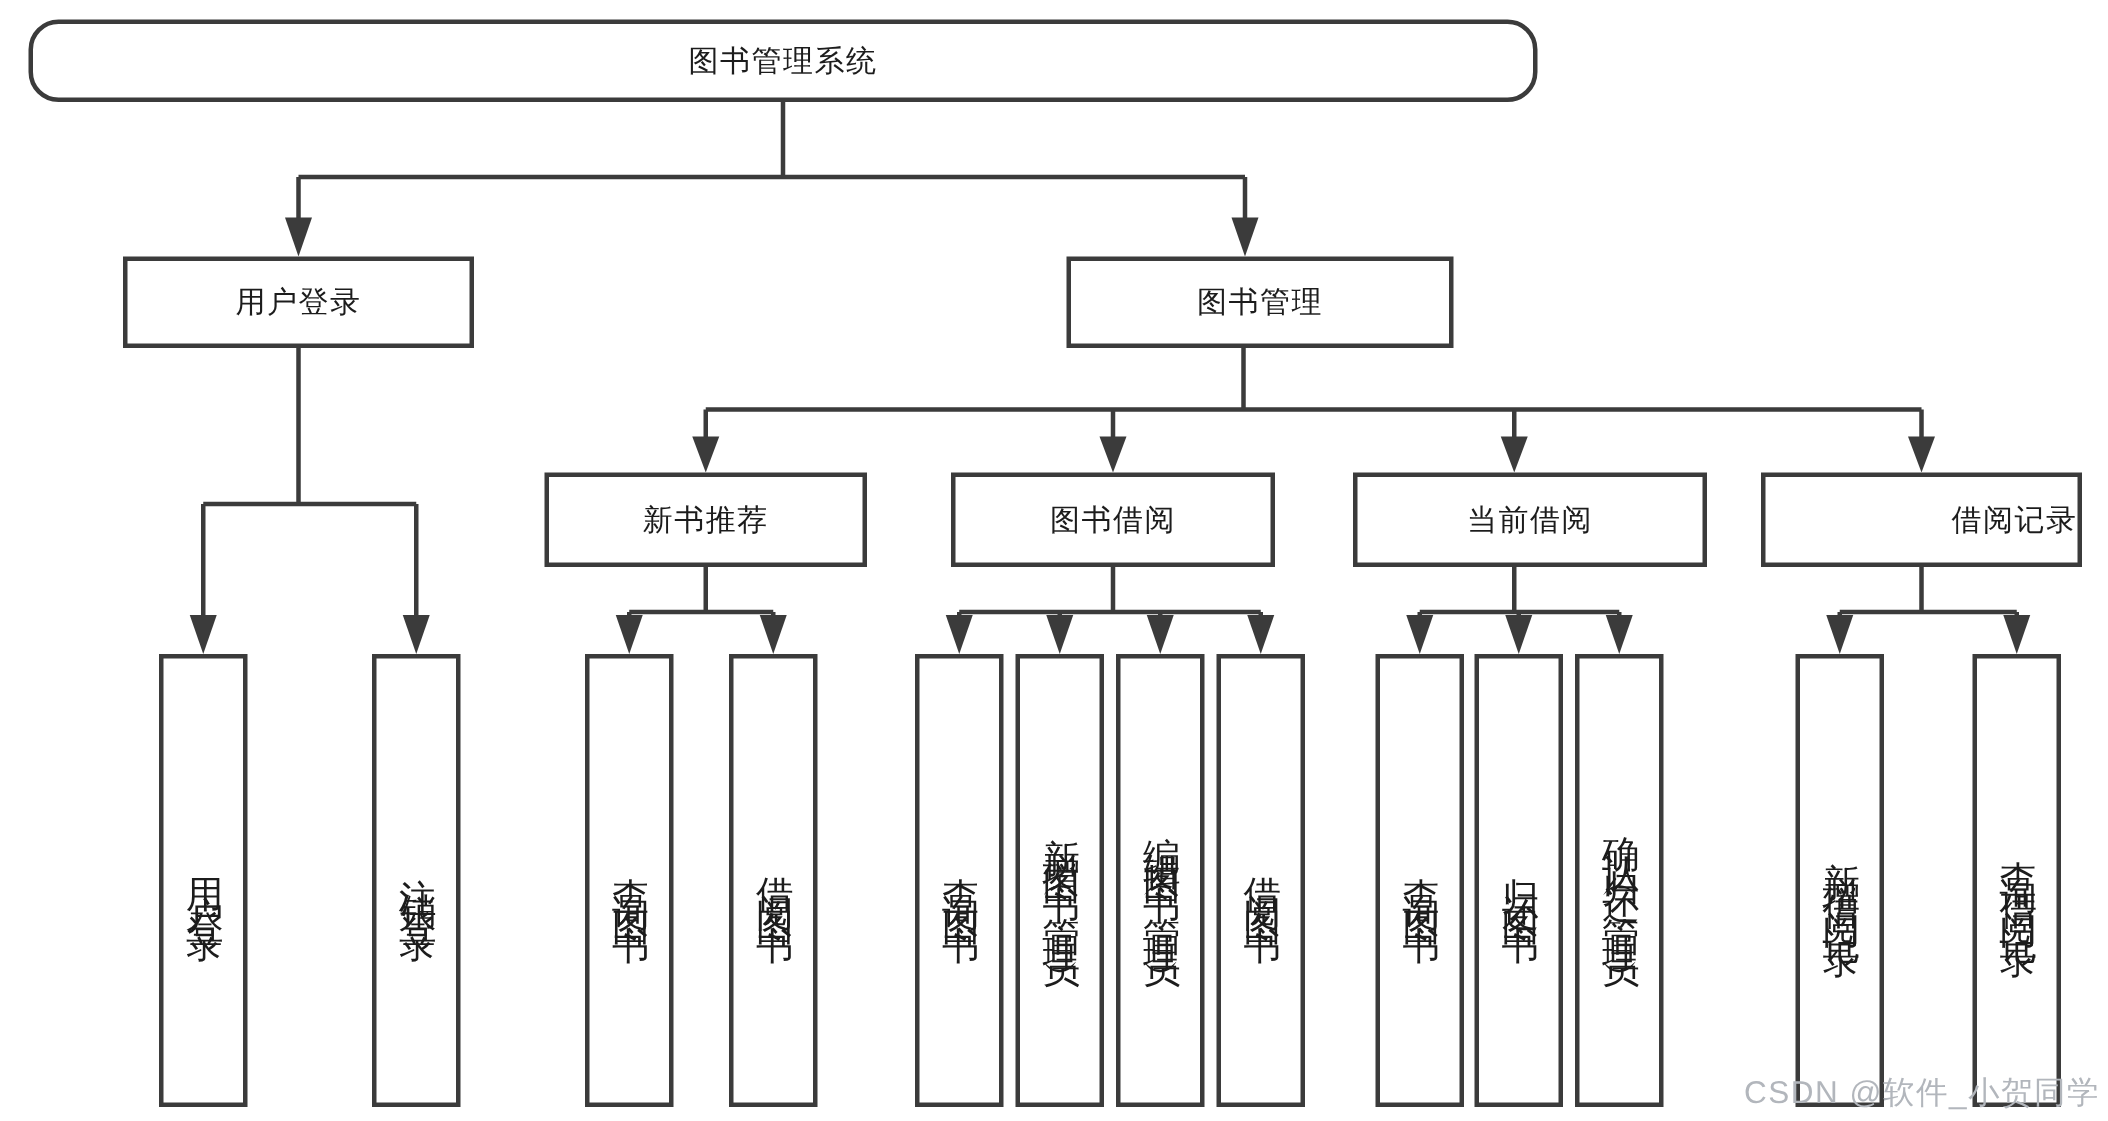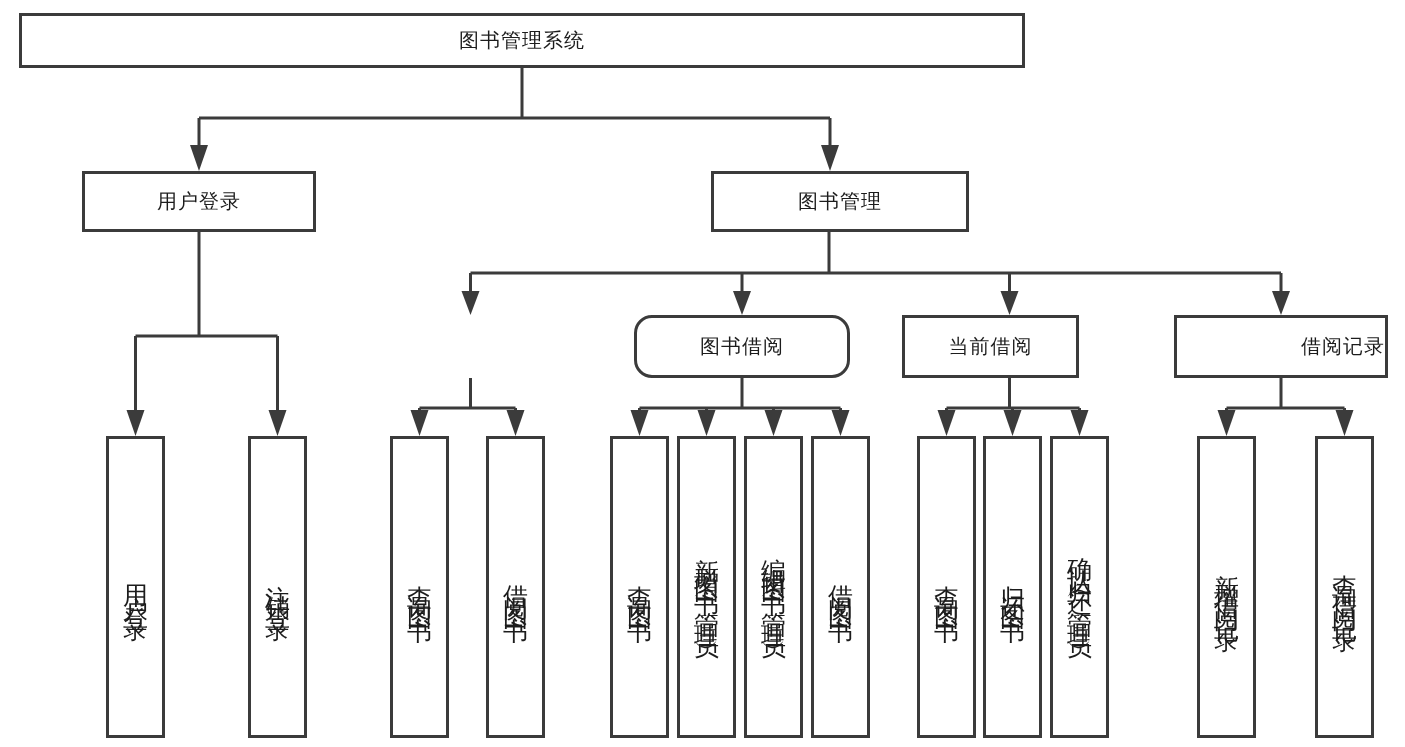--- a/index.html
+++ b/index.html
@@ -28,21 +28,21 @@
     background: #ffffff;
     border: 3px solid #3b3b3b;
     display: flex;
     align-items: center;
     justify-content: center;
     color: #1c1c1c;
     font-size: 20px;
     letter-spacing: 1px;
     z-index: 2;
   }
-  .root-node   { left: 19px;  top: 13px;  width: 1006px; height: 55px; }
+  .root-node   { left: 19px;  top: 13px;  width: 1006px; height: 55px; border-radius: 20px; }
   .lvl2        { top: 171px; height: 61px; }
   .lvl3        { top: 315px; height: 63px; }
   .leaf        { top: 436px; height: 302px; width: 59px; }
   .leaf .vtext {
     writing-mode: vertical-rl;
     text-orientation: mixed;
     font-size: 25px;
     letter-spacing: 11px;
     line-height: 1;
     white-space: nowrap;
@@ -109,24 +109,27 @@
     <span>图书管理系统</span>
   </div>
 
   <div class="node lvl2" style="left:82px;width:234px;">
     <span>用户登录</span>
   </div>
   <div class="node lvl2" style="left:711px;width:258px;">
     <span>图书管理</span>
   </div>
 
-  <div class="node lvl3" style="left:634px;width:216px;border-radius:18px;">
+  <div class="node lvl3" style="left:363px;width:215px;">
+    <span>新书推荐</span>
+  </div>
+  <div class="node lvl3" style="left:634px;width:216px;">
     <span>图书借阅</span>
   </div>
-  <div class="node lvl3" style="left:902px;width:177px;">
+  <div class="node lvl3" style="left:902px;width:236px;">
     <span>当前借阅</span>
   </div>
   <div class="node lvl3" style="left:1174px;width:214px;justify-content:flex-end;">
     <span>借阅记录</span>
   </div>
 
   <div class="node leaf" style="left:106px;">
     <span class="vtext">用户登录</span>
   </div>
   <div class="node leaf" style="left:248px;">
@@ -163,14 +166,15 @@
     <span class="vtext">确认归还（管理员）</span>
   </div>
 
   <div class="node leaf" style="left:1197px;">
     <span class="vtext">新增借阅记录</span>
   </div>
   <div class="node leaf" style="left:1315px;">
     <span class="vtext">查询借阅记录</span>
   </div>
 
+  <div class="watermark">CSDN @软件_小贺同学</div>
 
 </div>
 
 </body></html>

